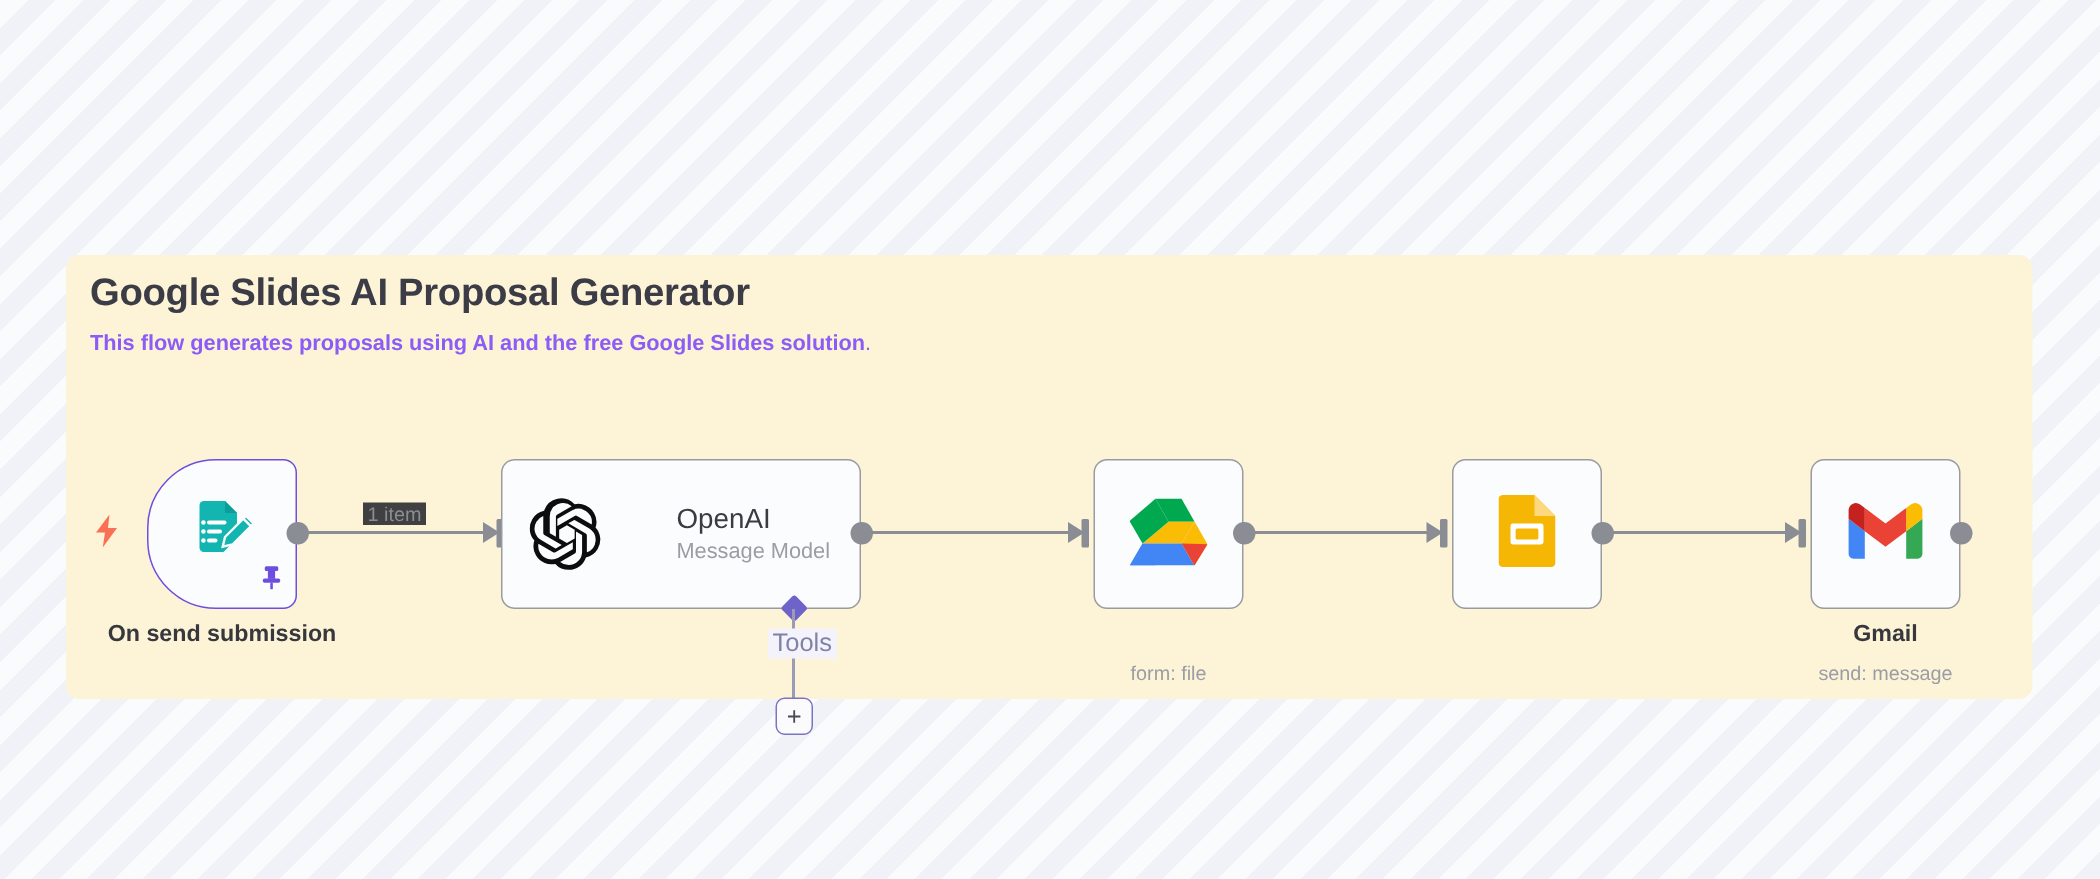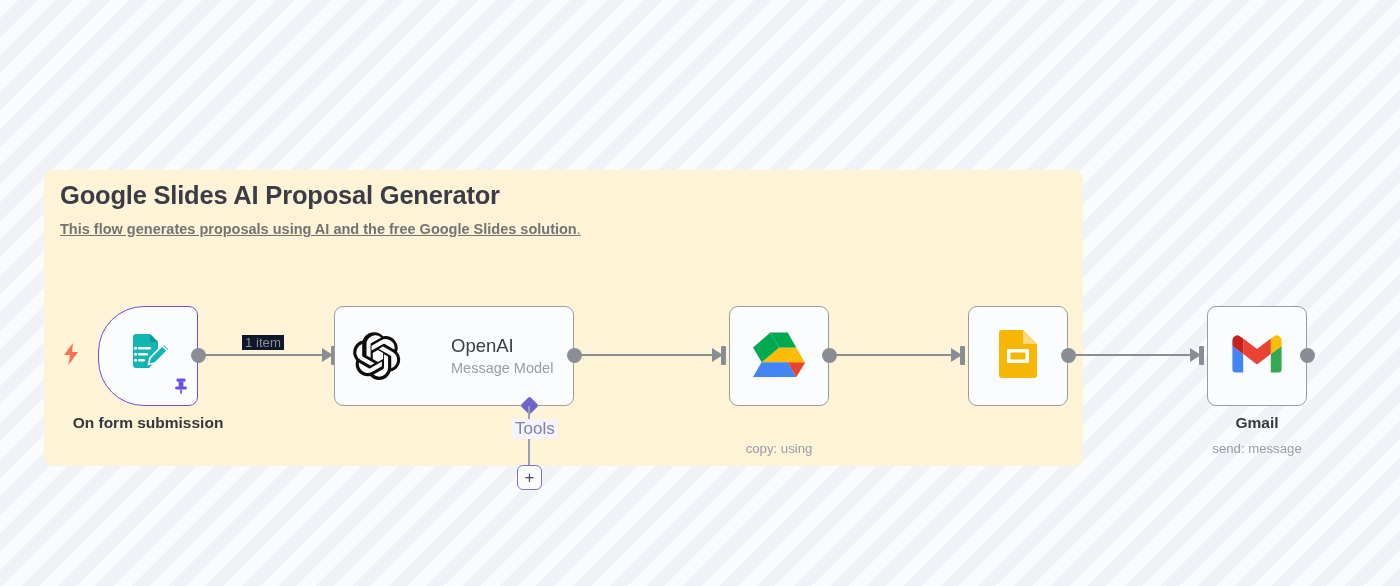--- a/index.html
+++ b/index.html
@@ -15,39 +15,38 @@
       #f0f2f7 0px, #f0f2f7 13px,
       #fafbfd 13px, #fafbfd 26px
     );
     position: relative;
   }
 
   
   .sticky {
     position: absolute;
     left: 44px; top: 170px;
-    width: 1039px; height: 296px;
+    width: 1311px; height: 296px;
     background: #fdf3d7;
     border-radius: 9px;
   }
   .sticky-title {
     position: absolute;
     left: 16px; top: 11px;
     font-size: 25.5px;
     font-weight: bold;
     color: #3c3c46;
     letter-spacing: -0.2px;
   }
   .sticky-sub {
     position: absolute;
     left: 16px; top: 51px;
     font-size: 14.5px;
     font-weight: bold;
-    color: #737373;
-    text-decoration: underline;
+    color: #8b5cf6;
   }
   .sticky-sub .period { font-weight: normal; }
 
   
   .canvas { position: absolute; inset: 0; }
 
   
   .node {
     position: absolute;
     background: #fbfcfe;
@@ -115,21 +114,21 @@
   .arrow-bar {
     position: absolute;
     width: 5px; height: 19px;
     background: #8b8d95;
     border-radius: 1px;
   }
   .wire-label {
     position: absolute;
     font-size: 13.2px;
     color: #8a8d95;
-    background: #0f172a;
+    background: #404040;
     padding: 0 3px;
     white-space: nowrap;
   }
   .tools-label {
     position: absolute;
     font-size: 17px;
     color: #8083a8;
     background: #f4f3fb;
     padding: 0 3px;
     white-space: nowrap;
@@ -189,21 +188,21 @@
     </span>
     <span class="pin" style="right:8px; bottom:6px;">
       <svg width="16" height="18" viewBox="0 0 16 18" aria-hidden="true">
         <rect x="3.5" y="1.5" width="9" height="3.2" rx="1" fill="#6d4fe0"></rect>
         <rect x="5.6" y="4.5" width="4.8" height="5.4" fill="#6d4fe0"></rect>
         <rect x="2.2" y="9.6" width="11.6" height="2.9" rx="1.2" fill="#6d4fe0"></rect>
         <rect x="7.2" y="12.3" width="1.7" height="4.6" rx="0.8" fill="#6d4fe0"></rect>
       </svg>
     </span>
   </div>
-  <div class="node-caption" style="left:48px; top:414px; width:200px;">On form submission</div>
+  <div class="node-caption" style="left:48px; top:414px; width:200px;">On send submission</div>
 
   <div class="dot" style="left:191px; top:348px;"></div>
 
   <div class="wire" style="left:204px; top:354px; width:120px;"></div>
   <div class="arrow-head" style="left:322px; top:348px;"></div>
   <div class="arrow-bar" style="left:331px; top:346px;"></div>
   <div class="wire-label" style="left:242px; top:335px;">1 item</div>
 
   <div class="node wide" style="left:334px; top:306px; width:240px; height:100px;">
     <span style="margin-left:18px; display:flex;">
@@ -233,21 +232,21 @@
         <path d="M17.3 1.5 L34.7 1.5 L43.4 16.8 L26 16.8 Z" fill="#00a94f"></path>
         <path d="M43.4 16.8 L52 31.8 L43.3 46 L34.7 31.3 Z" fill="#fbbc05"></path>
         <path d="M26 16.8 L43.4 16.8 L34.7 31.3 L8.7 31.3 Z" fill="#fbbc05"></path>
         <path d="M17.3 1.5 L26 16.8 L8.7 31.3 L0 16.4 Z" fill="#00a94f"></path>
         <path d="M8.7 31.3 L34.7 31.3 L43.3 46 L0.2 46 Z" fill="#4285f4"></path>
         <path d="M34.7 31.3 L43.3 46 L52 31.8 Z" fill="#ea4335"></path>
         <path d="M0.2 46 L8.7 31.3 L17.3 46 Z" fill="#4285f4"></path>
       </svg>
     </span>
   </div>
-  <div class="node-subcaption" style="left:679px; top:441px; width:200px;">copy: using</div>
+  <div class="node-subcaption" style="left:679px; top:441px; width:200px;">form: file</div>
 
   <div class="dot" style="left:822px; top:348px;"></div>
   <div class="wire" style="left:835px; top:354px; width:118px;"></div>
   <div class="arrow-head" style="left:951px; top:348px;"></div>
   <div class="arrow-bar" style="left:960px; top:346px;"></div>
 
   <div class="node" style="left:968px; top:306px; width:100px; height:100px;">
     <span>
       <svg width="38" height="48" viewBox="0 0 38 48" aria-hidden="true">
         <path d="M3 0 h21 l14 14 v31 a3 3 0 0 1-3 3 H3 a3 3 0 0 1-3-3 V3 a3 3 0 0 1 3-3 Z" fill="#f6b704"></path>

